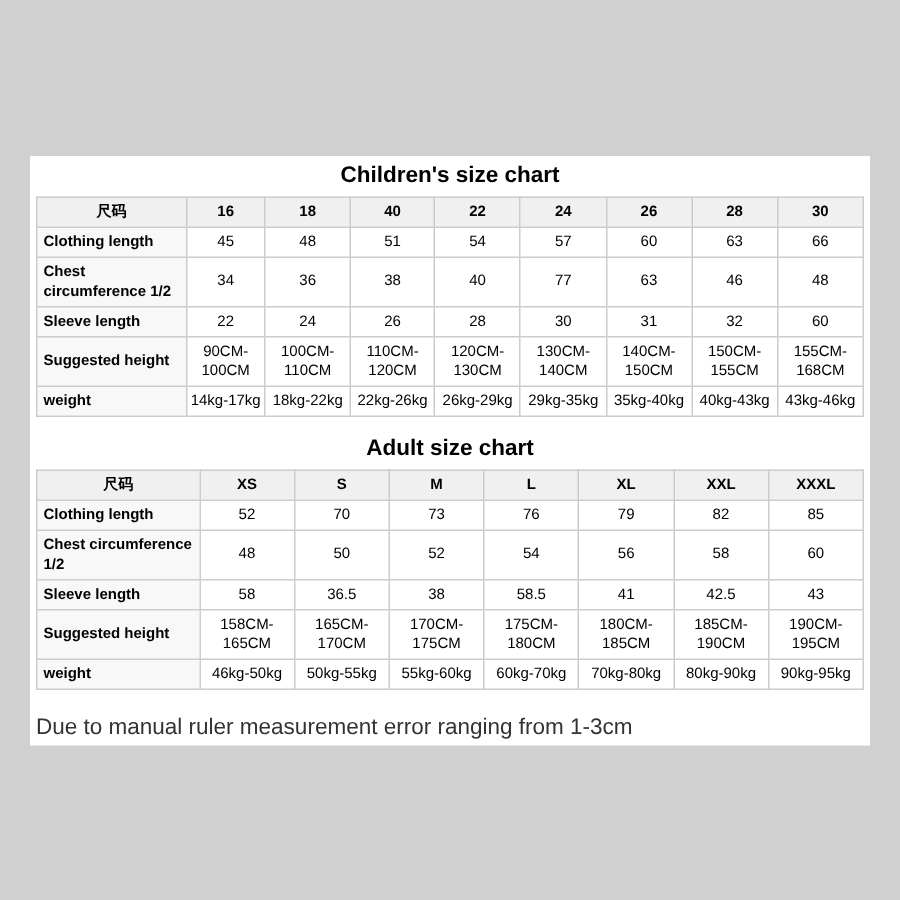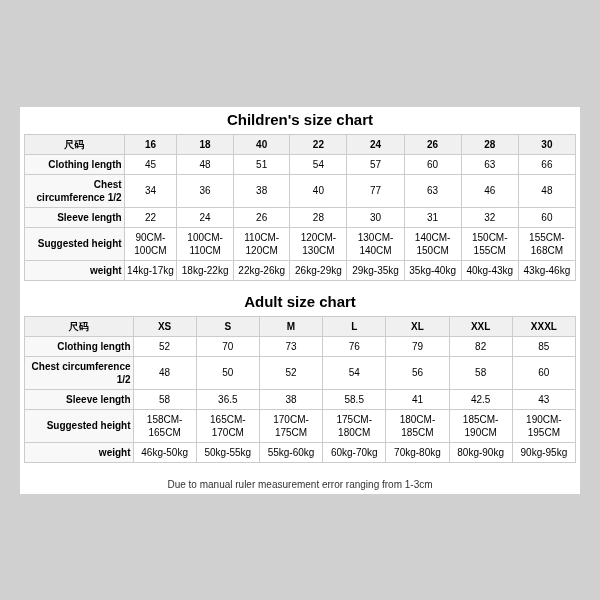--- a/index.html
+++ b/index.html
@@ -33,28 +33,27 @@
       border: 1px solid #ccc;
       text-align: center;
       padding: 3px 2px;
       line-height: 1.3;
     }
     th {
       background: #f0f0f0;
       font-weight: bold;
     }
     .row-header {
-      text-align: right;
+      text-align: left;
       font-weight: bold;
       background: #f8f8f8;
       padding-left: 4px;
     }
     .note {
-      text-align: center;
-      font-size: 10px;
+      font-size: 15px;
       color: #333;
       margin-top: 16px;
     }
   </style>
 </head>
 <body>
 
 <div class="card">
 
   <div class="chart-title">Children's size chart</div>

